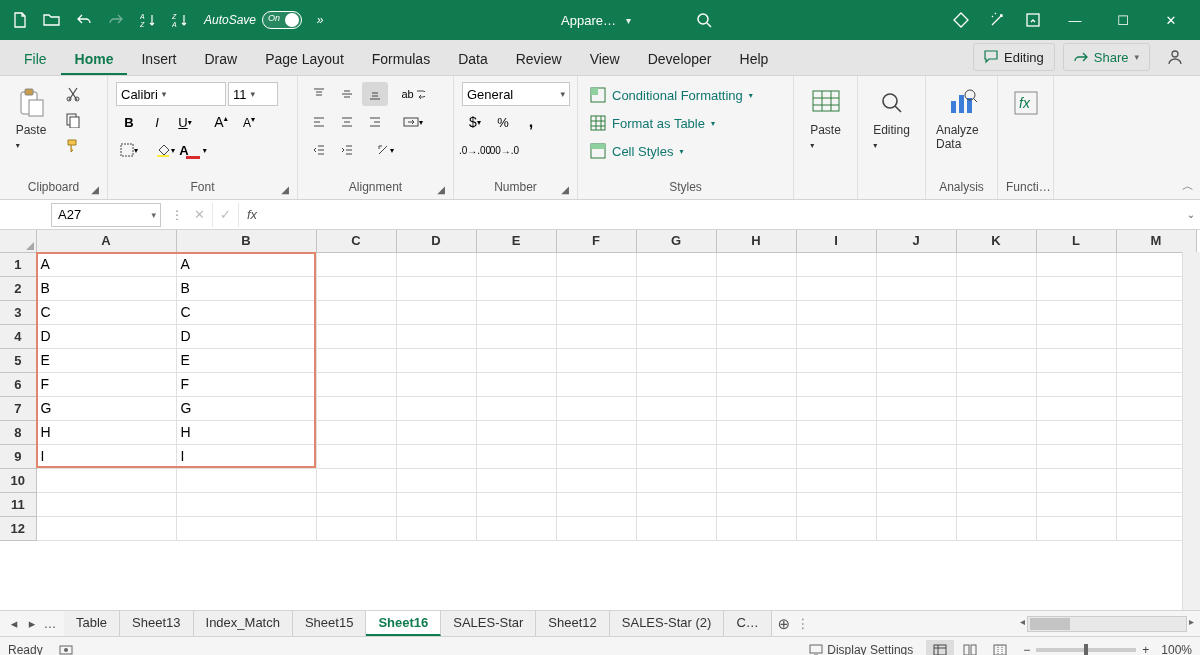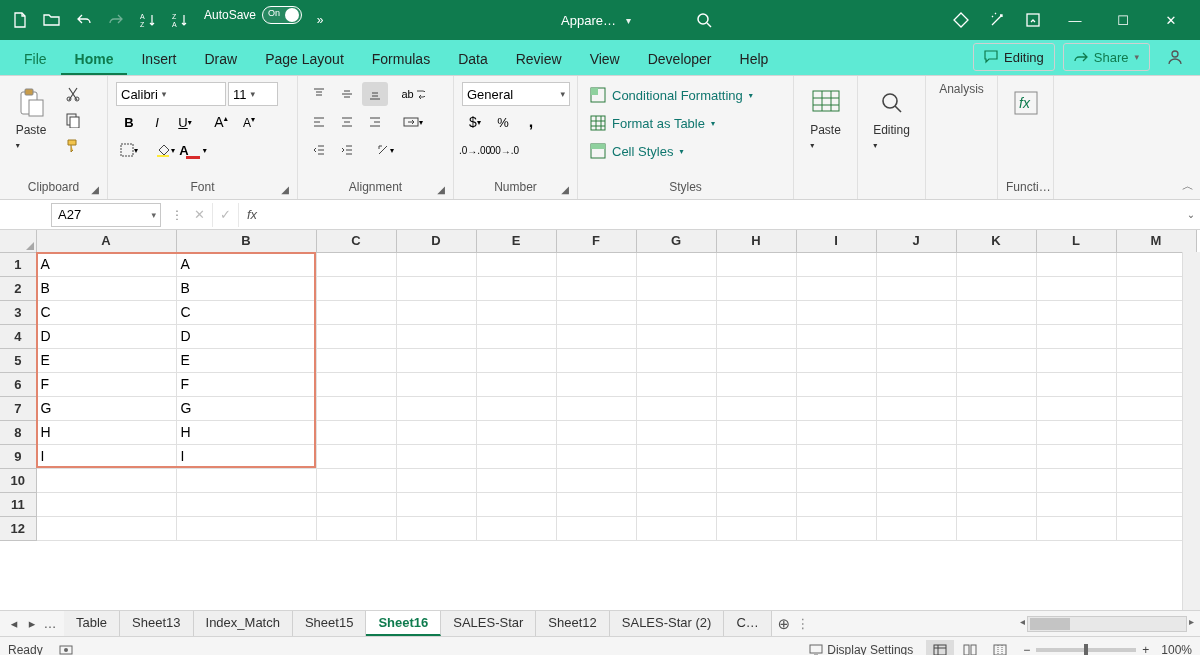--- a/index.html
+++ b/index.html
@@ -1,34 +1,34 @@
 <!DOCTYPE html>
 <html><head>
 <meta charset="utf-8">
 <style>
 * { margin:0; padding:0; box-sizing:border-box; font-family:"Segoe UI",Arial,sans-serif; }
 body { width:1200px; height:655px; background:#fff; overflow:hidden; position:relative; font-size:13px; }
 
 
 .titlebar { height:40px; background:#0f7b4e; display:flex; align-items:center; color:#fff; padding:0 6px; }
-.titlebar .qat { display:flex; align-items:flex-start; gap:4px; }
+.titlebar .qat { display:flex; align-items:center; gap:4px;font-style:italic; }
 .titlebar .qat-btn { width:28px; height:28px; display:flex; align-items:center; justify-content:center; cursor:pointer; border-radius:3px; }
 .autosave { display:flex; align-items:center; gap:6px; margin-left:6px; font-size:12px;}
 .autosave .toggle { width:40px; height:18px; border:1px solid #fff; border-radius:10px; position:relative; background:rgba(255,255,255,0.1);}
 .autosave .toggle .knob { position:absolute; left:2px; top:1px; width:14px; height:14px; background:#fff; border-radius:50%;}
 .titlebar .center { flex:1; display:flex; align-items:center; justify-content:center; gap:10px;}
 .titlebar .doc-name { font-size:13px; }
 .titlebar .chev { font-size:10px; opacity:.9;}
 .titlebar .search { width:26px; height:26px; display:flex; align-items:center; justify-content:center;}
 .titlebar .right { display:flex; align-items:center; gap:2px; }
 .titlebar .win-btn { width:46px; height:40px; display:flex; align-items:center; justify-content:center; cursor:pointer;}
 .titlebar .icon-btn { width:34px; height:28px; display:flex; align-items:center; justify-content:center;}
 
 
-.tabstrip { height:36px; background:#5eead4; display:flex; align-items:flex-end; padding:0 10px; gap:0; border-bottom:1px solid #d4d4d4;}
+.tabstrip { height:36px; background:#e5e5e5; display:flex; align-items:flex-end; padding:0 10px; gap:0; border-bottom:1px solid #d4d4d4;}
 .tabstrip .tab { padding:8px 14px 6px; font-size:14px; color:#222; cursor:pointer; }
 .tabstrip .tab.file { color:#0f7b4e; font-weight:400;}
 .tabstrip .tab.active { font-weight:600; border-bottom:2px solid #0f7b4e; color:#0f7b4e;}
 .tabstrip .spacer { flex:1;}
 .tabstrip .share-btn { border:1px solid #d0d0d0; padding:4px 10px; border-radius:3px; display:flex; align-items:center; gap:6px; font-size:13px; color:#0f7b4e; cursor:pointer; margin-bottom:4px; height:28px;}
 .tabstrip .comments-btn { border:1px solid #d0d0d0; padding:4px 10px; border-radius:3px; display:flex; align-items:center; gap:6px; font-size:13px; color:#222; margin-right:8px; cursor:pointer; margin-bottom:4px; height:28px;}
 .tabstrip .avatar-btn { width:30px; height:28px; display:flex; align-items:center; justify-content:center; margin-left:10px; margin-bottom:4px;}
 
 
 .ribbon { height:124px; background:#f5f5f5; border-bottom:1px solid #d4d4d4; display:flex; position:relative;}
@@ -469,20 +469,34 @@
               <path d="M16 16l6 6" stroke="#444" stroke-width="1.6"></path>
             </svg>
           </div>
           <div class="lbl"><span>Editing</span><br><span style="font-size:8px">▾</span></div>
         </div>
       </div>
     <div class="group-label">&nbsp;</div>
   </div>
 
   <div class="group" style="width:72px">
+    <div class="group-body">
+        <div class="big-btn">
+          <div class="ic">
+            <svg width="30" height="28">
+              <rect x="4" y="12" width="5" height="12" fill="#3b7dd8"></rect>
+              <rect x="12" y="6" width="5" height="18" fill="#3b7dd8"></rect>
+              <rect x="20" y="9" width="5" height="15" fill="#3b7dd8"></rect>
+              <circle cx="23" cy="6" r="5" fill="none" stroke="#444"></circle>
+              <path d="M26 9l4 4" stroke="#444"></path>
+            </svg>
+          </div>
+          <div class="lbl">Analyze Data</div>
+        </div>
+      </div>
     <div class="group-label"><span>Analysis</span></div>
   </div>
 
   <div class="group" style="width:56px">
     <div class="group-body">
         <div class="big-btn">
           <div class="ic">
             <svg width="26" height="26">
               <rect x="2" y="2" width="22" height="22" fill="none" stroke="#888"></rect>
               <text x="6" y="18" font-size="14" fill="#0f7b4e" font-style="italic">fx</text>

